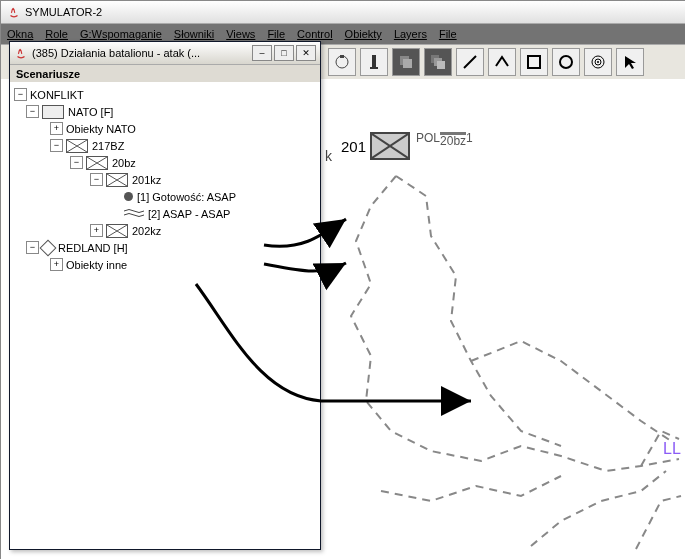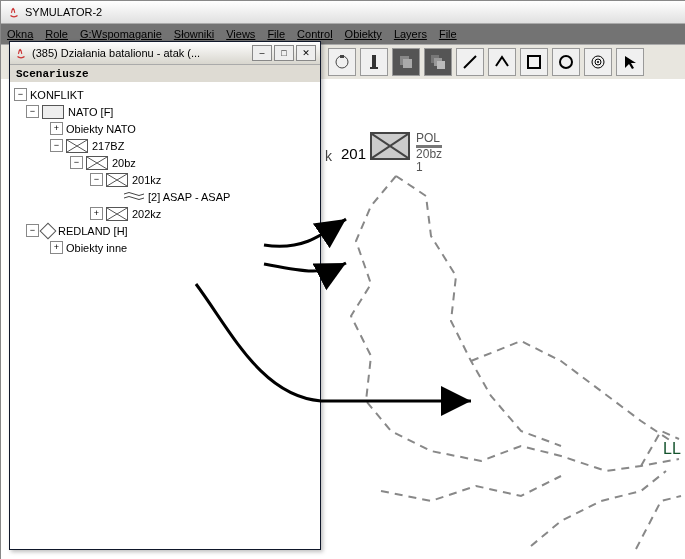--- a/index.html
+++ b/index.html
@@ -11,36 +11,36 @@
 .menubar span u{text-decoration:underline;}
 .toolbar{height:34px;display:flex;align-items:center;border-bottom:1px solid #999;background:#e8e6df;padding-left:325px;}
 .tool{width:26px;height:26px;border:1px solid #999;margin:0 2px;background:#f0f0f0;display:flex;align-items:center;justify-content:center;}
 .tool svg{width:18px;height:18px;}
 .stage{position:absolute;left:0;top:78px;right:0;bottom:0;background:#fff;}
 .floatwin{position:absolute;left:8px;top:40px;width:310px;height:507px;border:1px solid #0f172a;background:#be185d;box-shadow:2px 2px 4px rgba(0,0,0,0.25);}
 .floatwin .ftitle{height:22px;display:flex;align-items:center;background:linear-gradient(#fefefe,#d8d6ce);border-bottom:1px solid #aaa;padding:0 4px;}
 .floatwin .ftitle .t{flex:1;margin-left:4px;white-space:nowrap;overflow:hidden;text-overflow:ellipsis;}
 .winbtns{display:flex;}
 .winbtn{width:18px;height:14px;border:1px solid #888;margin-left:2px;background:#eee;display:flex;align-items:center;justify-content:center;font-size:9px;line-height:1;}
-.panelhead{height:18px;display:flex;align-items:center;padding:0 6px;border-bottom:1px solid #bbb;background:#dedbd3;font-weight:bold;font-family:Liberation Mono, monospace;}
+.panelhead{height:18px;display:flex;align-items:center;padding:0 6px;border-bottom:1px solid #bbb;background:#dedbd3;font-weight:bold;}
 .tree{position:absolute;left:0;top:40px;right:0;bottom:0;background:#fff;overflow:auto;padding:4px 2px;}
 .node{display:flex;align-items:center;height:17px;white-space:nowrap;}
 .exp{width:11px;height:11px;border:1px solid #888;margin-right:3px;display:flex;align-items:center;justify-content:center;font-size:9px;line-height:1;}
 .sym{width:20px;height:12px;border:1px solid #555;margin-right:4px;display:inline-flex;align-items:center;justify-content:center;}
 .sym svg{width:100%;height:100%;}
 .sym-box svg path{stroke:#555;stroke-width:1;fill:none;}
 .dot{width:9px;height:9px;border-radius:50%;background:#555;margin-right:4px;display:inline-block;}
 .diamond{width:10px;height:10px;transform:rotate(45deg);border:1px solid #555;margin-right:4px;display:inline-block;}
 .arrowico{display:inline-block;margin-right:4px;}
 .arrowico svg{width:20px;height:10px;}
 .mapunit{position:absolute;display:flex;align-items:flex-start;}
 .mapunit .numL{margin-right:4px;font-size:15px;}
 .mapunit .box{width:36px;height:24px;border:2px solid #444;display:flex;align-items:center;justify-content:center;background:#ccc;}
 .mapunit .box svg{width:36px;height:24px;}
-.mapunit .lbls{margin-left:6px;display:flex;flex-direction:column;line-height:13px;font-size:12px;color:#555;}
+.mapunit .lbls{margin-left:6px;display:flex;flex-direction:row;line-height:13px;font-size:12px;color:#555;}
 svg.overlay{position:absolute;left:0;top:0;width:685px;height:559px;pointer-events:none;}
 </style>
 </head>
 <body>
 
 <div class="app">
   <div class="titlebar">
     <svg class="java-ico" viewBox="0 0 16 16">
         <path d="M4 12c2 2 6 2 8 0M5 9c1-2 0-3 2-5 2 2 1 3 2 5" stroke="#c33" fill="none" stroke-width="1.3"></path>
       </svg>
@@ -130,21 +130,21 @@
             <line x1="0" y1="0" x2="36" y2="24" stroke="#444" stroke-width="2"></line>
             <line x1="36" y1="0" x2="0" y2="24" stroke="#444" stroke-width="2"></line>
           </svg>
       </div>
       <div class="lbls">
         <span>POL</span>
         <span style="border-top:3px solid #777;width:26px;">20bz</span>
         <span>1</span>
       </div>
     </div>
-    <div style="position:absolute;left:662px;top:361px;font-size:16px;color:#14532d;">LL</div>
+    <div style="position:absolute;left:662px;top:361px;font-size:16px;color:#8b5cf6;">LL</div>
   </div>
 
   <div class="floatwin">
     <div class="ftitle">
       <svg class="java-ico" viewBox="0 0 16 16" style="width:14px;height:14px">
           <path d="M4 12c2 2 6 2 8 0M5 9c1-2 0-3 2-5 2 2 1 3 2 5" stroke="#c33" fill="none" stroke-width="1.3"></path>
         </svg>
       <span class="t">(385) Działania batalionu - atak (...</span>
       <div class="winbtns">
         <div class="winbtn">–</div>
@@ -187,20 +187,24 @@
         <span>20bz</span>
       </div>
       <div class="node" style="padding-left:78px">
         <span class="exp">−</span>
         <span class="sym sym-box">
             <svg viewBox="0 0 20 12">
               <path d="M0 0L20 12M20 0L0 12"></path>
             </svg>
           </span>
         <span>201kz</span>
+      </div>
+      <div class="node" style="padding-left:112px">
+        <span class="dot"></span>
+        <span>[1] Gotowość:  ASAP</span>
       </div>
       <div class="node" style="padding-left:112px">
         <span class="arrowico"><svg viewBox="0 0 20 10">
               <path d="M0 3 Q5 0 10 3 T20 3 M0 7 Q5 4 10 7 T20 7" fill="none" stroke="#444"></path>
             </svg></span>
         <span>[2]  ASAP -  ASAP</span>
       </div>
       <div class="node" style="padding-left:78px">
         <span class="exp">+</span>
         <span class="sym sym-box">

